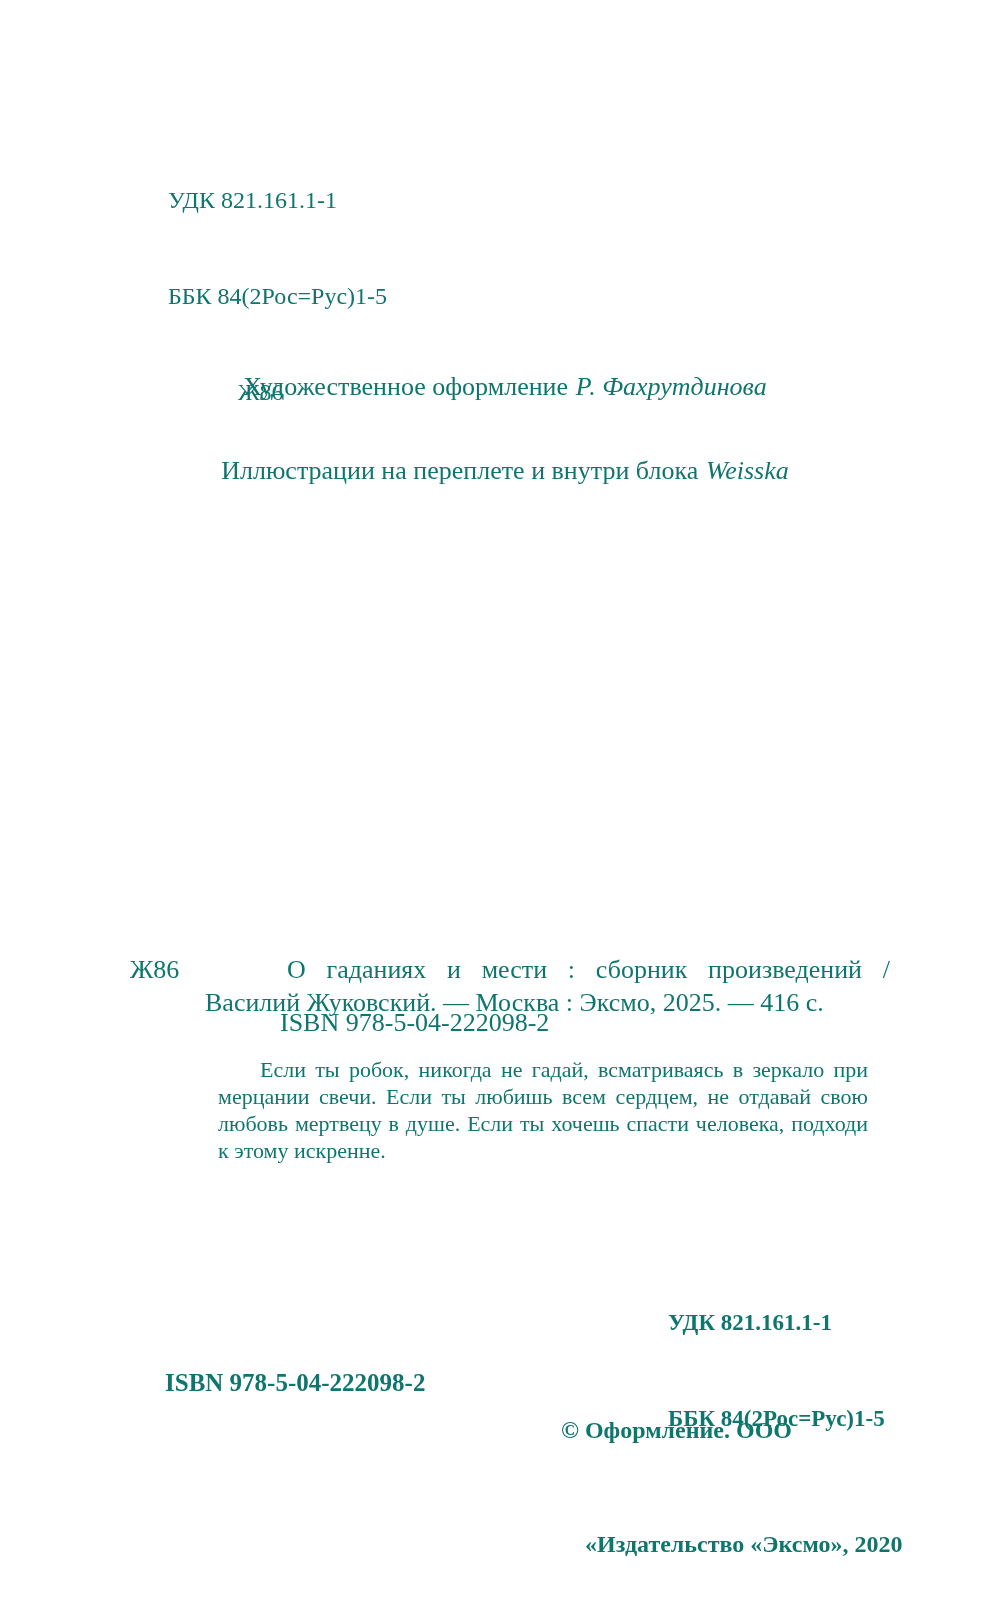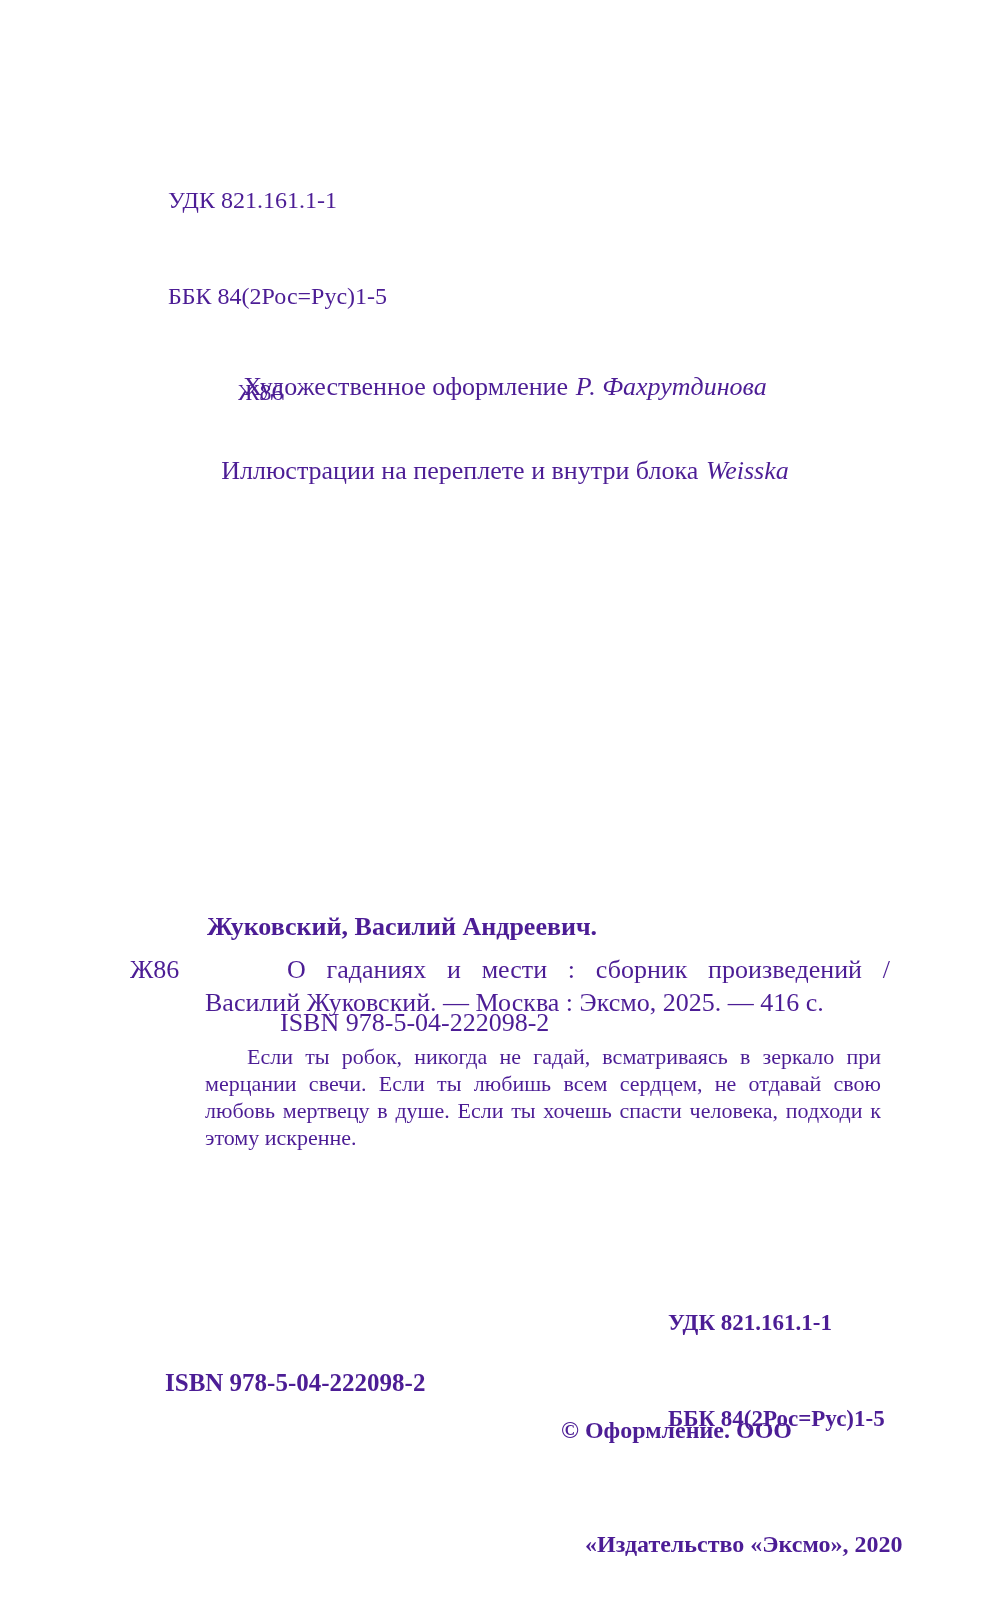--- a/index.html
+++ b/index.html
@@ -5,21 +5,21 @@
   html, body {
     margin: 0;
     padding: 0;
     background: #ffffff;
   }
   .page {
     position: relative;
     width: 1000px;
     height: 1616px;
     background: #ffffff;
-    color: #4c1d95;
+    color: #0f766e;
     font-family: "Liberation Serif", "DejaVu Serif", serif;
     overflow: hidden;
   }
   
   .top-codes {
     position: absolute;
     left: 168px;
     top: 120px;
     font-size: 24px;
     line-height: 32px;
@@ -80,21 +80,21 @@
   .annotation {
     position: absolute;
     left: 205px;
     top: 1043px;
     width: 676px;
     font-size: 22px;
     line-height: 27px;
     text-align: justify;
   }
   .annotation p {
-    margin: 0;
+    margin: 13px;
     text-indent: 42px;
   }
   
   .codes-bottom {
     position: absolute;
     left: 668px;
     top: 1243px;
     font-size: 23px;
     line-height: 32px;
     font-weight: bold;
@@ -133,21 +133,20 @@
   </div>
 
   <div class="credit-line credit-design">
     <span>Художественное оформление</span><span class="credit-name">Р. Фахрутдинова</span>
   </div>
 
   <div class="credit-line credit-illustration">
     <span>Иллюстрации на переплете и внутри блока</span><span class="credit-name">Weisska</span>
   </div>
 
-  <div class="card-heading">Жуковский, Василий Андреевич.</div>
 
   <div class="card-body">
     <span class="card-sign">Ж86</span>
     <div class="card-text">О гаданиях и мести : сборник произведений / Василий Жуковский. — Москва : Эксмо, 2025. — 416 с.</div>
   </div>
 
   <div class="card-isbn">ISBN 978-5-04-222098-2</div>
 
   <div class="annotation">
     <p>Если ты робок, никогда не гадай, всматриваясь в зеркало при мерцании свечи. Если ты любишь всем сердцем, не отдавай свою любовь мертвецу в душе. Если ты хочешь спасти человека, подходи к этому искренне.</p>

